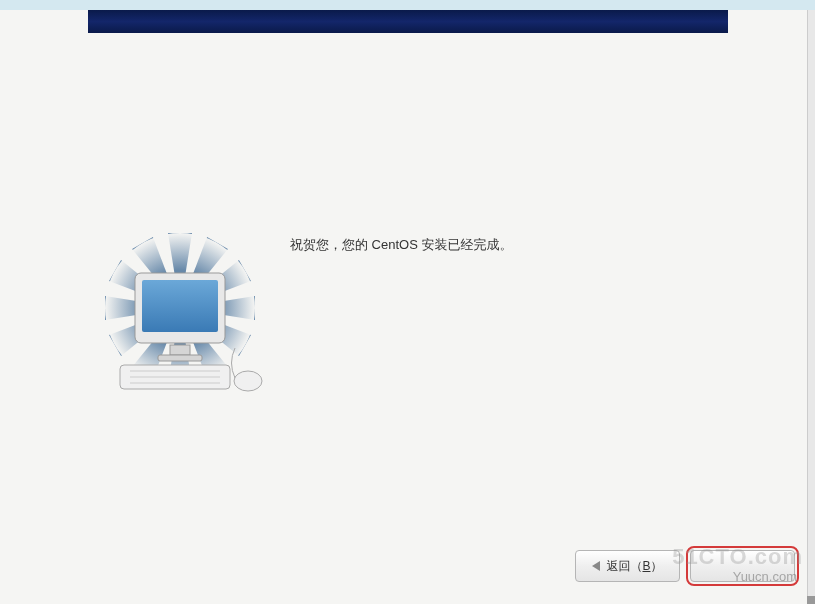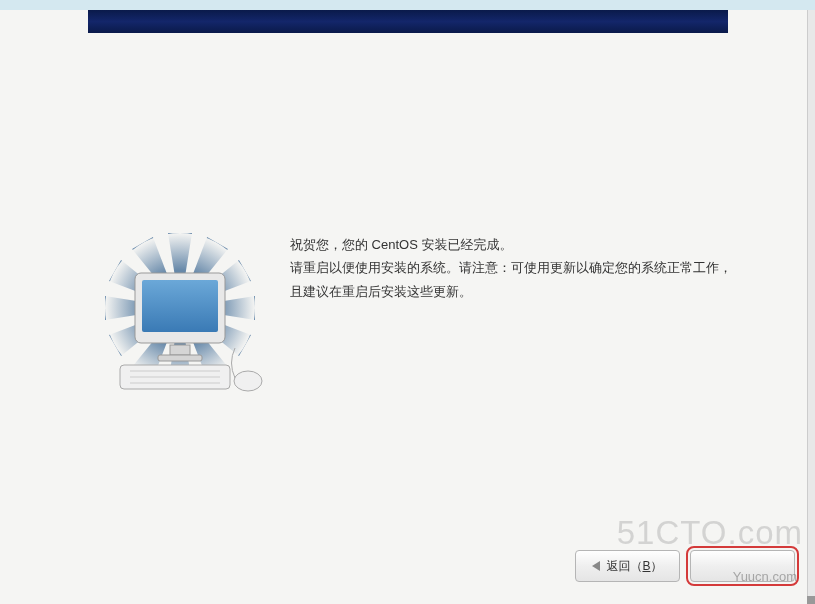--- a/index.html
+++ b/index.html
@@ -75,23 +75,23 @@
     .btn .underline { text-decoration: underline; }
     .arrow-left {
       width: 0; height: 0;
       border-top: 5px solid transparent;
       border-bottom: 5px solid transparent;
       border-right: 8px solid #888;
     }
     .watermark1 {
       position: absolute;
       right: 12px;
-      top: 504px;
-      font-size: 33px;
-      font-weight: normal;
+      top: 534px;
+      font-size: 22px;
+      font-weight: bold;
       color: rgba(150,150,150,0.35);
       font-family: Arial, sans-serif;
       letter-spacing: 1px;
     }
     .watermark2 {
       position: absolute;
       right: 18px;
       bottom: 20px;
       font-size: 13px;
       color: rgba(120,120,120,0.6);
@@ -164,21 +164,20 @@
         <line x1="50" y1="144" x2="140" y2="144" stroke="#ccc"></line>
         <line x1="50" y1="150" x2="140" y2="150" stroke="#ccc"></line>
 
         <ellipse cx="168" cy="148" rx="14" ry="10" fill="#f0f0f0" stroke="#aaa"></ellipse>
         <path d="M 155 145 Q 148 130 155 115" stroke="#aaa" fill="none"></path>
       </svg>
     </div>
 
     <div class="text-section">
       <p class="congrats">祝贺您，您的 CentOS 安装已经完成。</p>
-      <p class="instructions">请重启以便使用安装的系统。请注意：可使用更新以确定您的系统正常工作，且建议在重启后安装这些更新。</p>
     </div>
   </div>
 
   <div class="button-bar">
     <button class="btn">
       <span class="arrow-left"></span>
       <span><span>返回（</span><span class="underline">B</span><span>）</span></span>
     </button>
     <button class="btn highlighted">
       <span>&nbsp;&nbsp;&nbsp;&nbsp;&nbsp;&nbsp;&nbsp;&nbsp;&nbsp;&nbsp;&nbsp;&nbsp;&nbsp;&nbsp;&nbsp;&nbsp;&nbsp;&nbsp;&nbsp;&nbsp;&nbsp;</span>

